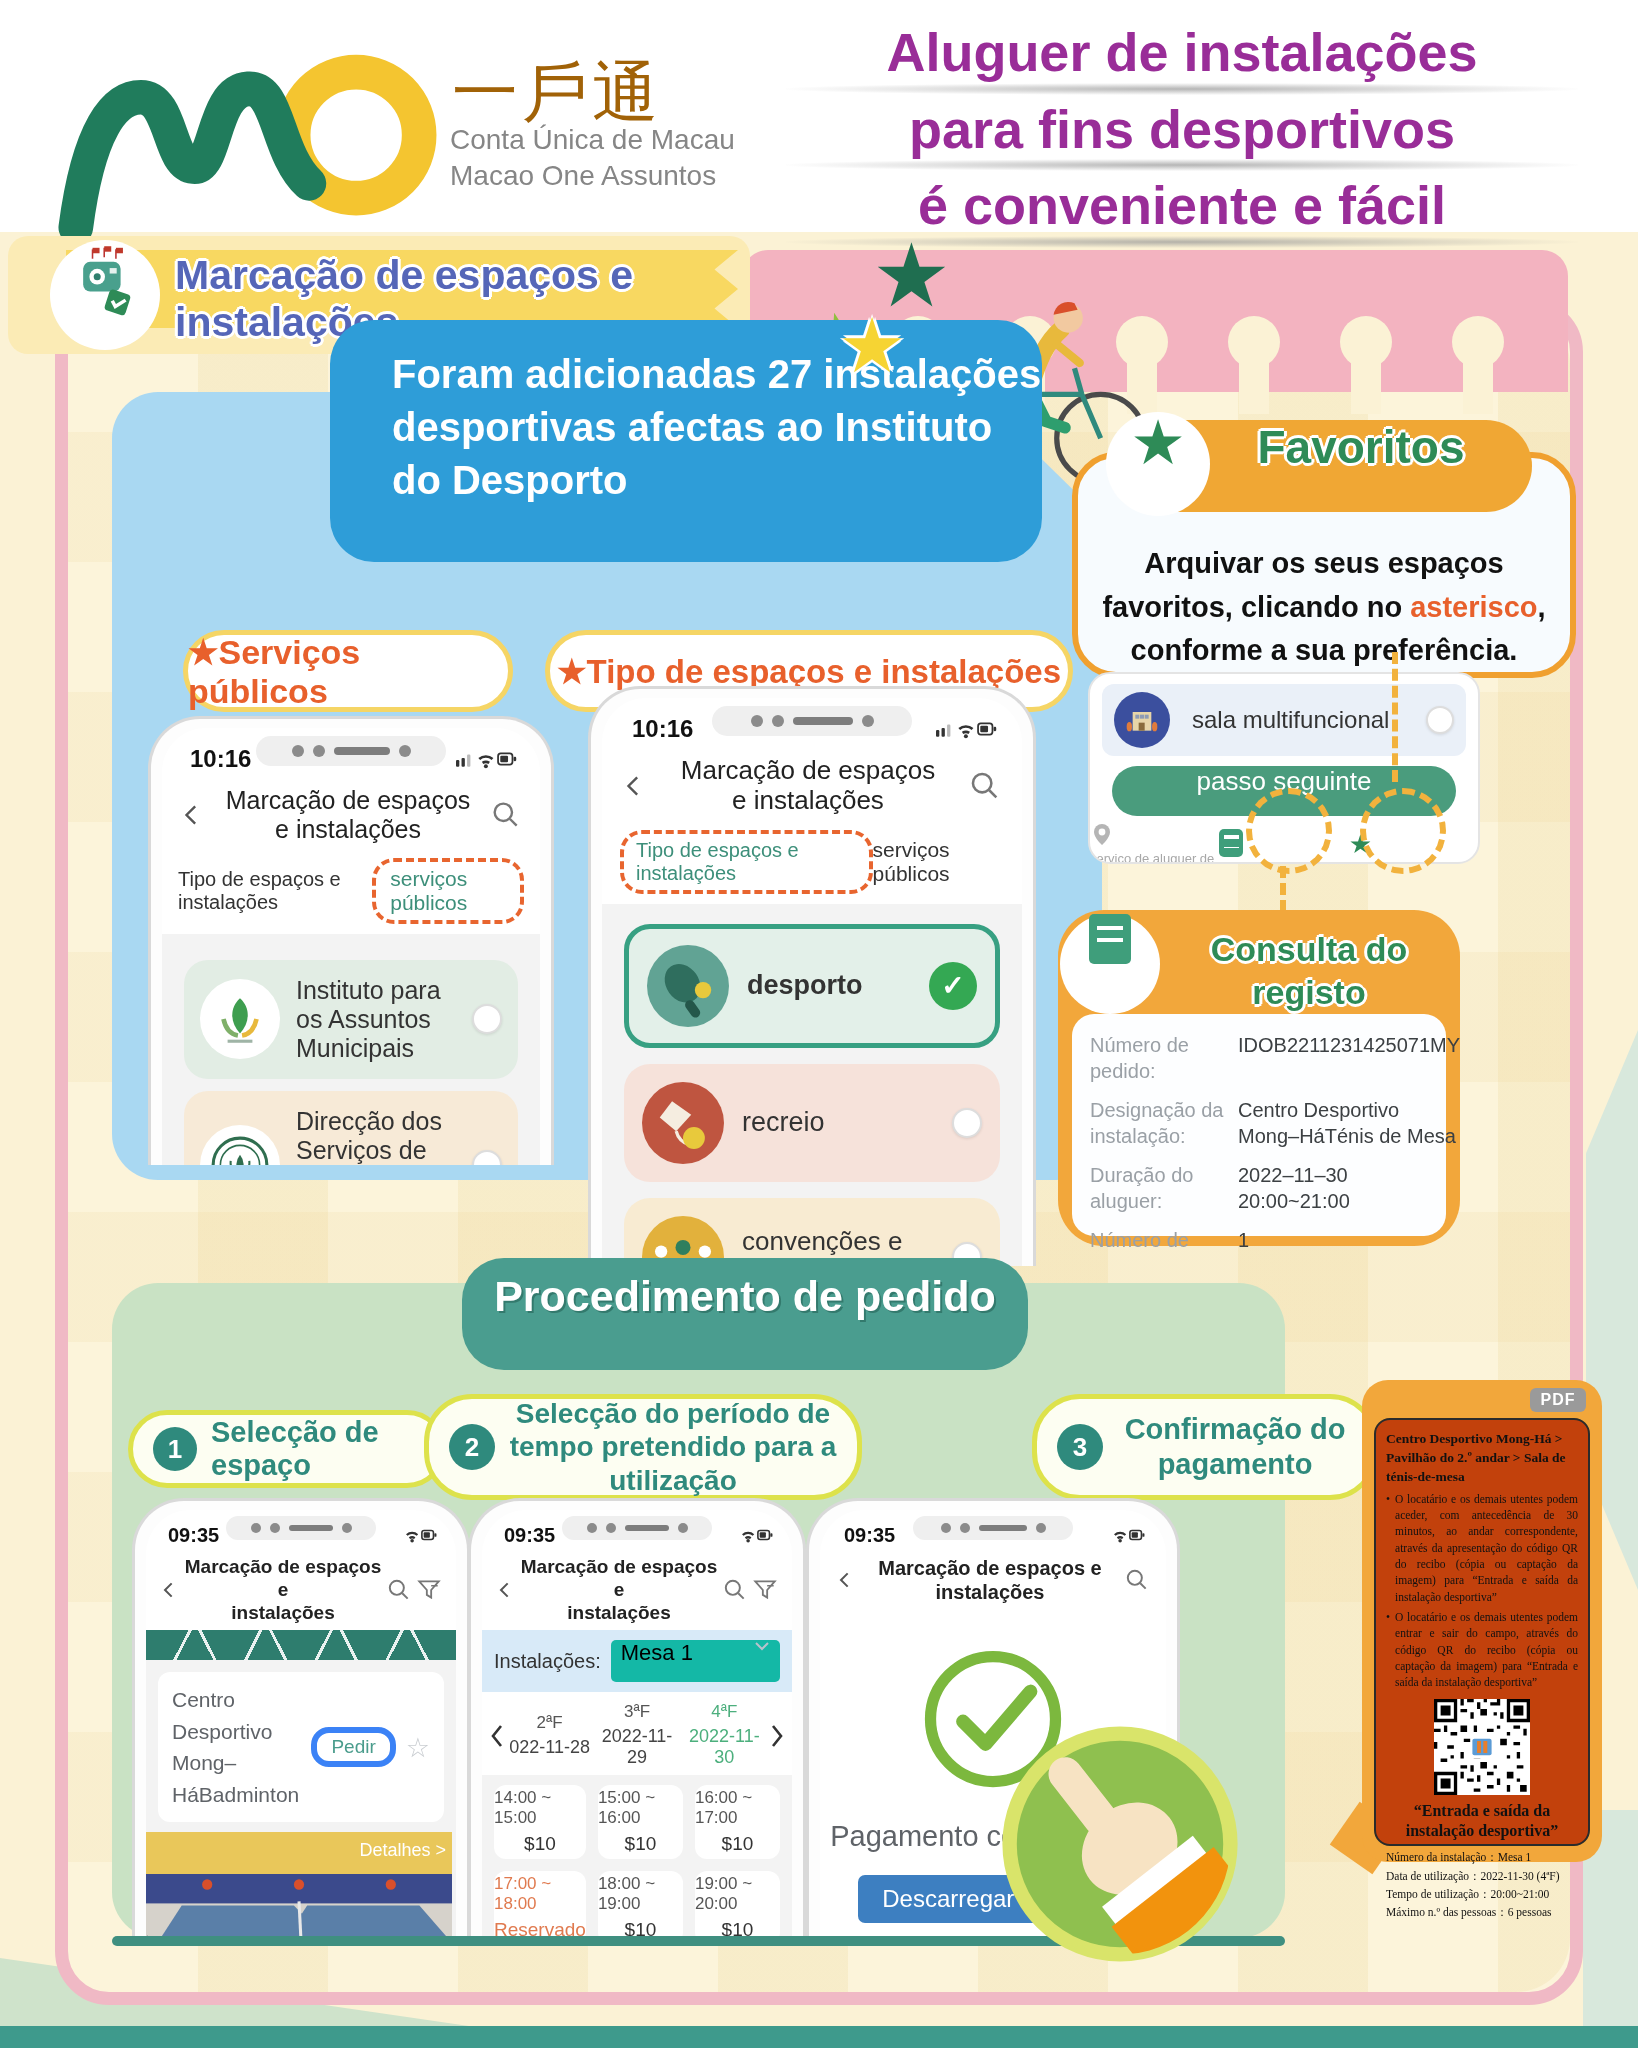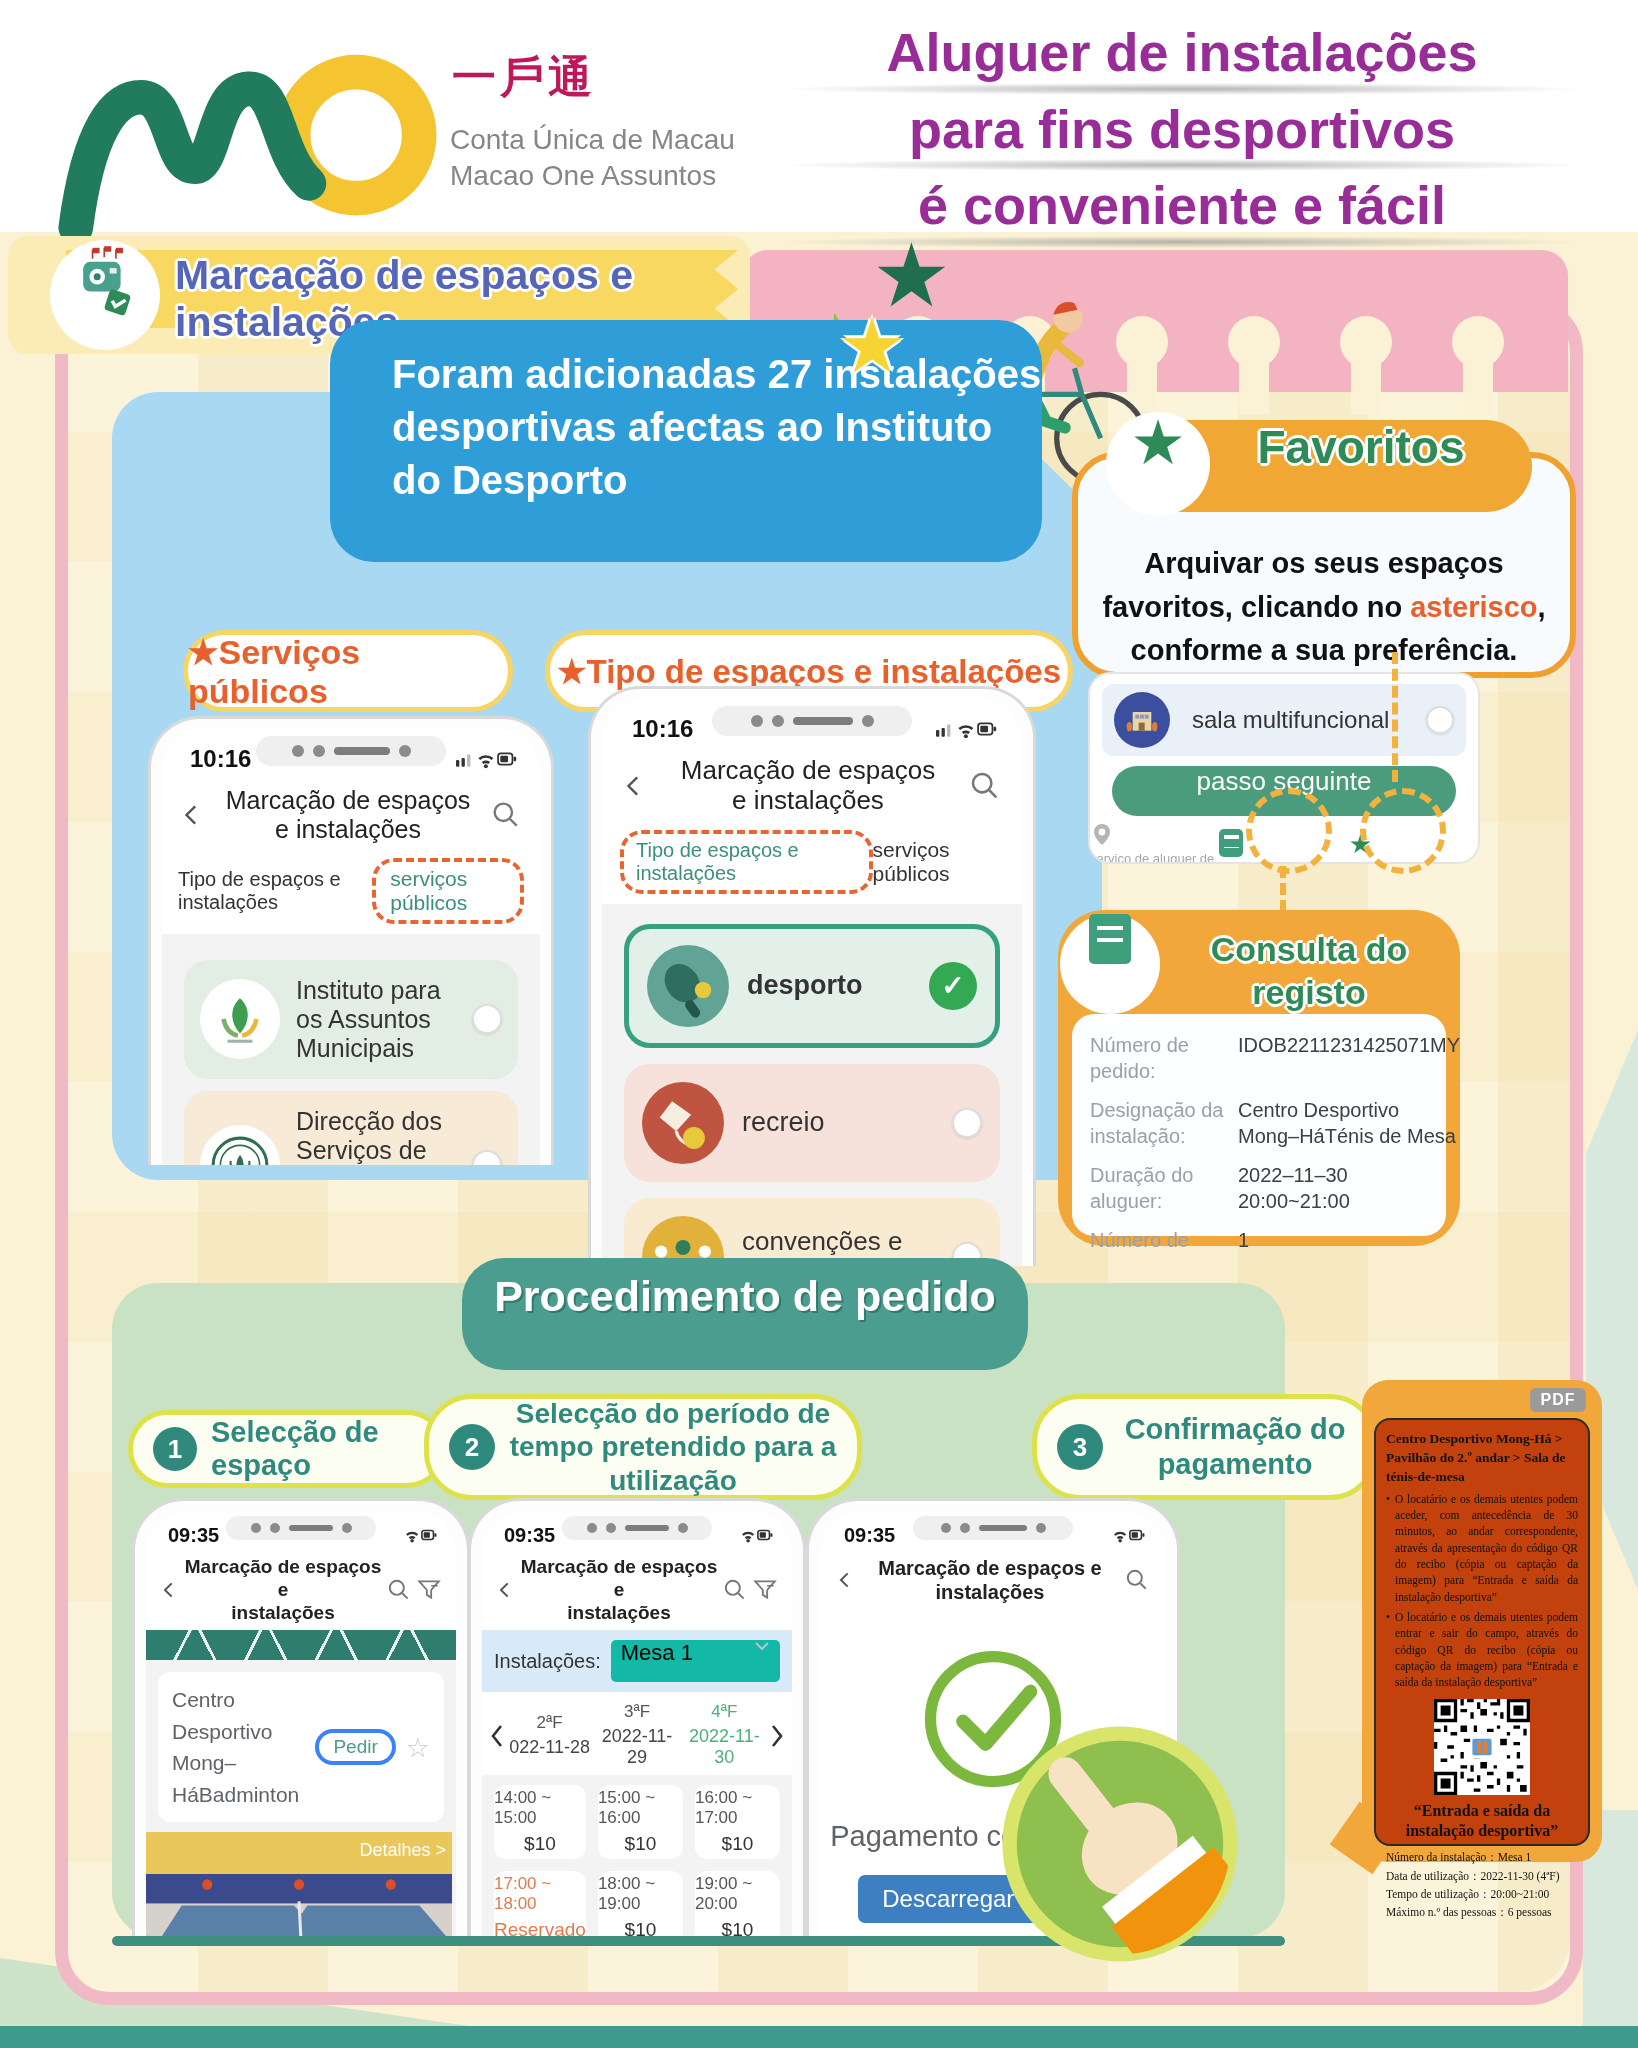--- a/index.html
+++ b/index.html
@@ -2,21 +2,21 @@
 <html><head>
 <meta charset="utf-8">
 <style>
   html,body{margin:0;padding:0;background:#fff}
   #poster{position:relative;width:1638px;height:2048px;background:#fff;font-family:"Liberation Sans",sans-serif;overflow:hidden}
   .abs{position:absolute}
   .ctr{display:flex;align-items:flex-start;justify-content:center}
   
   .title-line{font-size:54px;font-weight:bold;color:#992d98;text-align:center;line-height:1.05;white-space:nowrap}
   .shadow-bar{height:12px;width:88%;margin:2px auto 6px;background:radial-gradient(ellipse at center,rgba(150,150,150,.7) 0%,rgba(150,150,150,0) 72%)}
-  .logo-cn{font-size:44px;font-weight:bold;color:#be185d;letter-spacing:4px}
+  .logo-cn{font-size:66px;font-weight:normal;color:#a16207;letter-spacing:4px}
   .logo-sub{font-size:28px;color:#868686;line-height:1.25}
   
   .banner-outer{background:#FBEBB5;border-radius:20px}
   .banner-inner{background:#F8D861;clip-path:polygon(0 0,100% 0,96.5% 25%,100% 50%,96.5% 75%,100% 100%,0 100%)}
   .banner-title{font-size:41px;font-weight:bold;color:#5566B8;text-shadow:-3px 0 #fff,3px 0 #fff,0 -3px #fff,0 3px #fff,-2px -2px #fff,2px 2px #fff,-2px 2px #fff,2px -2px #fff}
   .pink-strip{background:#F3B3C0;border-radius:26px 26px 0 0}
   .keyhole-c{width:52px;height:52px;border-radius:50%;background:#FBF2D5;position:absolute}
   .keyhole-s{width:30px;height:58px;background:#FBF2D5;position:absolute}
   .star{line-height:1;font-family:"DejaVu Sans",sans-serif}
   
@@ -67,21 +67,21 @@
   .cons-value{font-size:20px;color:#3C4043;line-height:1.3}
   .doc-icon{background:#3F9E7B;border-radius:5px;position:relative}
   .doc-icon::after{content:"";position:absolute;left:18%;right:18%;top:24%;height:46%;
      background:repeating-linear-gradient(#fff 0 4px,transparent 4px 12px)}
   
   .gband{background:#2E7D6E;flex:none;background-image:
      repeating-linear-gradient(63deg,transparent 0 60px,rgba(255,255,255,.9) 60px 63px),
      repeating-linear-gradient(-63deg,transparent 0 60px,rgba(255,255,255,.9) 60px 63px)}
   .vcard{background:#fff;border-radius:12px;display:flex;align-items:center}
   .vname{color:#5F6368;line-height:1.5}
-  .pedir{border:4px solid #3b82f6;color:#4A9C8C;border-radius:18px;background:#fff}
+  .pedir{border:6px solid #3b82f6;color:#4A9C8C;border-radius:18px;background:#fff}
   .slot{background:#fff;border-radius:12px;display:flex;flex-direction:column;align-items:center;justify-content:center}
   .slot .t{font-size:17px;color:#555}
   .slot .p{font-size:19px;color:#333;margin-top:5px}
   .slot.reserved .t,.slot.reserved .p{color:#E07A4F}
   .blueband{background:#D8EAF8;display:flex;align-items:center;flex:none}
   .selbox{background:#14b8a6;border-radius:5px;display:flex;align-items:flex-start;flex:1}
   .datecol{text-align:center;line-height:1.2}
   .datecol.active{color:#4CAF7D}
   .bluebtn{background:#3D7FC1;border-radius:7px;color:#fff;display:flex;align-items:center;justify-content:center}
   

